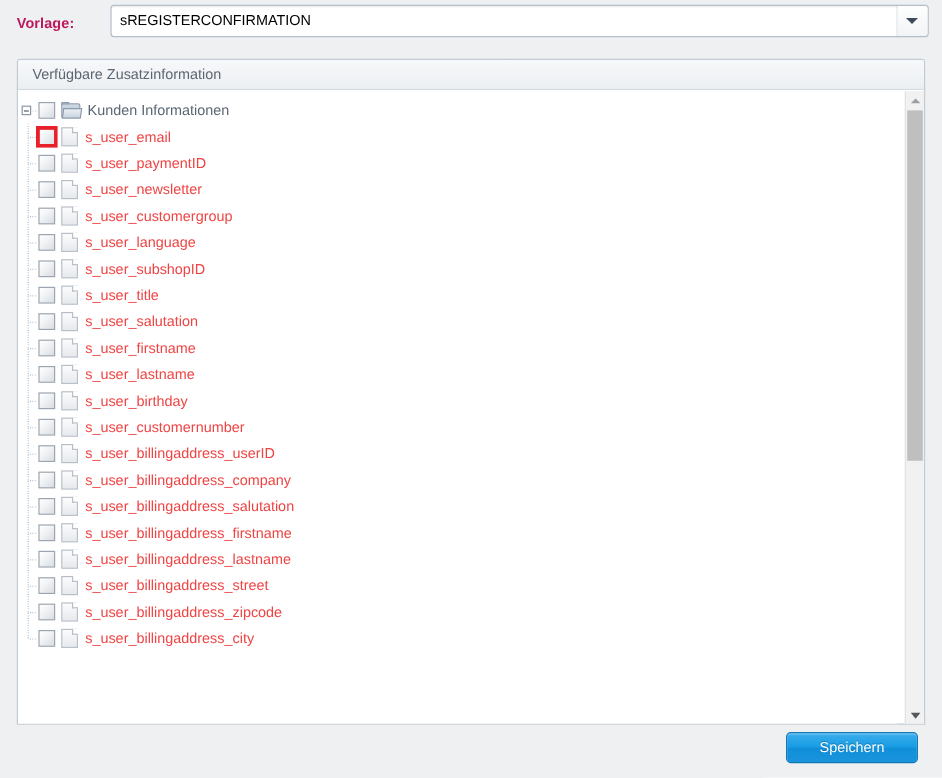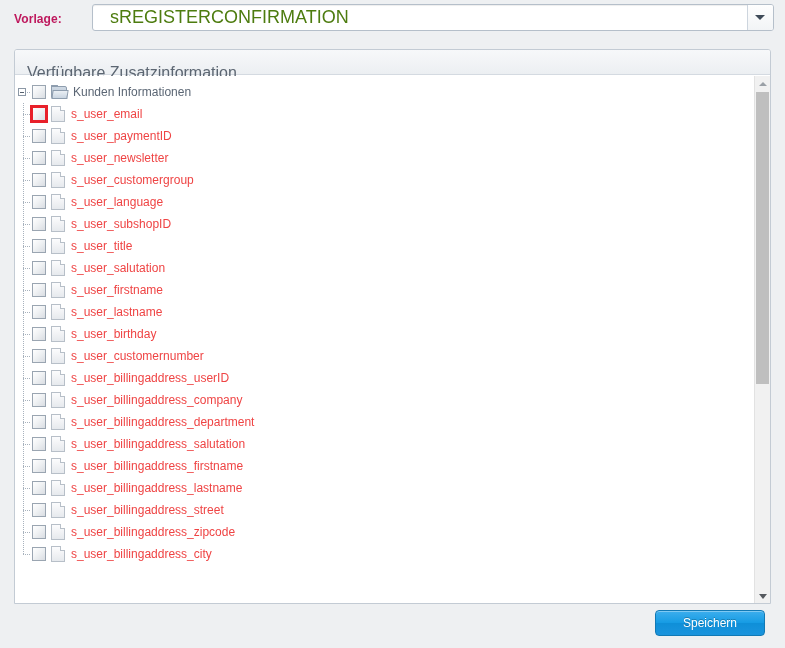--- a/index.html
+++ b/index.html
@@ -36,24 +36,24 @@
     left: 92px; top: 4px;
     width: 682px; height: 27px;
     background: #ffffff;
     border: 1px solid #b5bfca;
     border-radius: 3px;
     box-sizing: border-box;
     box-shadow: inset 0 1px 1px rgba(0,0,0,0.07);
   }
   #combo-value {
     position: absolute;
-    left: 17px; top: 0;
+    left: 7px; top: 0;
     line-height: 25px;
-    font-size: 18px;
-    color: #4d7c0f;
+    font-size: 12px;
+    color: #000000;
     white-space: nowrap;
     overflow: hidden;
     width: 620px;
   }
   #combo-trigger {
     position: absolute;
     right: 0; top: 0;
     width: 25px; height: 25px;
     border-left: 1px solid #cdd5de;
     background: linear-gradient(to bottom, #fefefe 0%, #f2f4f6 100%);
@@ -83,23 +83,23 @@
   #panel-header {
     position: absolute;
     left: 0; top: 0;
     width: 100%; height: 25px;
     background: linear-gradient(to bottom, #f7f8fa 0%, #eceff2 100%);
     border-bottom: 1px solid #d4dae1;
     box-sizing: border-box;
   }
   #panel-header-title {
     position: absolute;
-    left: 12px; top: 11px;
+    left: 12px; top: 0;
     line-height: 24px;
-    font-size: 16px;
+    font-size: 12px;
     color: #5c6672;
   }
   #tree-body {
     position: absolute;
     left: 0; top: 26px;
     width: 733px;
     height: 528px;
     overflow: hidden;
     background: #fff;
   }
@@ -352,21 +352,20 @@
         <div class="tree-row"><span class="elbow"><span class="vline"></span><span class="hline"></span></span><span class="cb"></span><span class="ficon"></span><span class="node-label">s_user_language</span></div>
         <div class="tree-row"><span class="elbow"><span class="vline"></span><span class="hline"></span></span><span class="cb"></span><span class="ficon"></span><span class="node-label">s_user_subshopID</span></div>
         <div class="tree-row"><span class="elbow"><span class="vline"></span><span class="hline"></span></span><span class="cb"></span><span class="ficon"></span><span class="node-label">s_user_title</span></div>
         <div class="tree-row"><span class="elbow"><span class="vline"></span><span class="hline"></span></span><span class="cb"></span><span class="ficon"></span><span class="node-label">s_user_salutation</span></div>
         <div class="tree-row"><span class="elbow"><span class="vline"></span><span class="hline"></span></span><span class="cb"></span><span class="ficon"></span><span class="node-label">s_user_firstname</span></div>
         <div class="tree-row"><span class="elbow"><span class="vline"></span><span class="hline"></span></span><span class="cb"></span><span class="ficon"></span><span class="node-label">s_user_lastname</span></div>
         <div class="tree-row"><span class="elbow"><span class="vline"></span><span class="hline"></span></span><span class="cb"></span><span class="ficon"></span><span class="node-label">s_user_birthday</span></div>
         <div class="tree-row"><span class="elbow"><span class="vline"></span><span class="hline"></span></span><span class="cb"></span><span class="ficon"></span><span class="node-label">s_user_customernumber</span></div>
         <div class="tree-row"><span class="elbow"><span class="vline"></span><span class="hline"></span></span><span class="cb"></span><span class="ficon"></span><span class="node-label">s_user_billingaddress_userID</span></div>
         <div class="tree-row"><span class="elbow"><span class="vline"></span><span class="hline"></span></span><span class="cb"></span><span class="ficon"></span><span class="node-label">s_user_billingaddress_company</span></div>
-        <div class="tree-row"><span class="elbow"><span class="vline"></span><span class="hline"></span></span><span class="cb"></span><span class="ficon"></span><span class="node-label">s_user_billingaddress_department</span></div>
         <div class="tree-row"><span class="elbow"><span class="vline"></span><span class="hline"></span></span><span class="cb"></span><span class="ficon"></span><span class="node-label">s_user_billingaddress_salutation</span></div>
         <div class="tree-row"><span class="elbow"><span class="vline"></span><span class="hline"></span></span><span class="cb"></span><span class="ficon"></span><span class="node-label">s_user_billingaddress_firstname</span></div>
         <div class="tree-row"><span class="elbow"><span class="vline"></span><span class="hline"></span></span><span class="cb"></span><span class="ficon"></span><span class="node-label">s_user_billingaddress_lastname</span></div>
         <div class="tree-row"><span class="elbow"><span class="vline"></span><span class="hline"></span></span><span class="cb"></span><span class="ficon"></span><span class="node-label">s_user_billingaddress_street</span></div>
         <div class="tree-row"><span class="elbow"><span class="vline"></span><span class="hline"></span></span><span class="cb"></span><span class="ficon"></span><span class="node-label">s_user_billingaddress_zipcode</span></div>
         <div class="tree-row"><span class="elbow last"><span class="vline"></span><span class="hline"></span></span><span class="cb"></span><span class="ficon"></span><span class="node-label">s_user_billingaddress_city</span></div>
       </div>
   </div>
 
   <div id="scrollbar">

